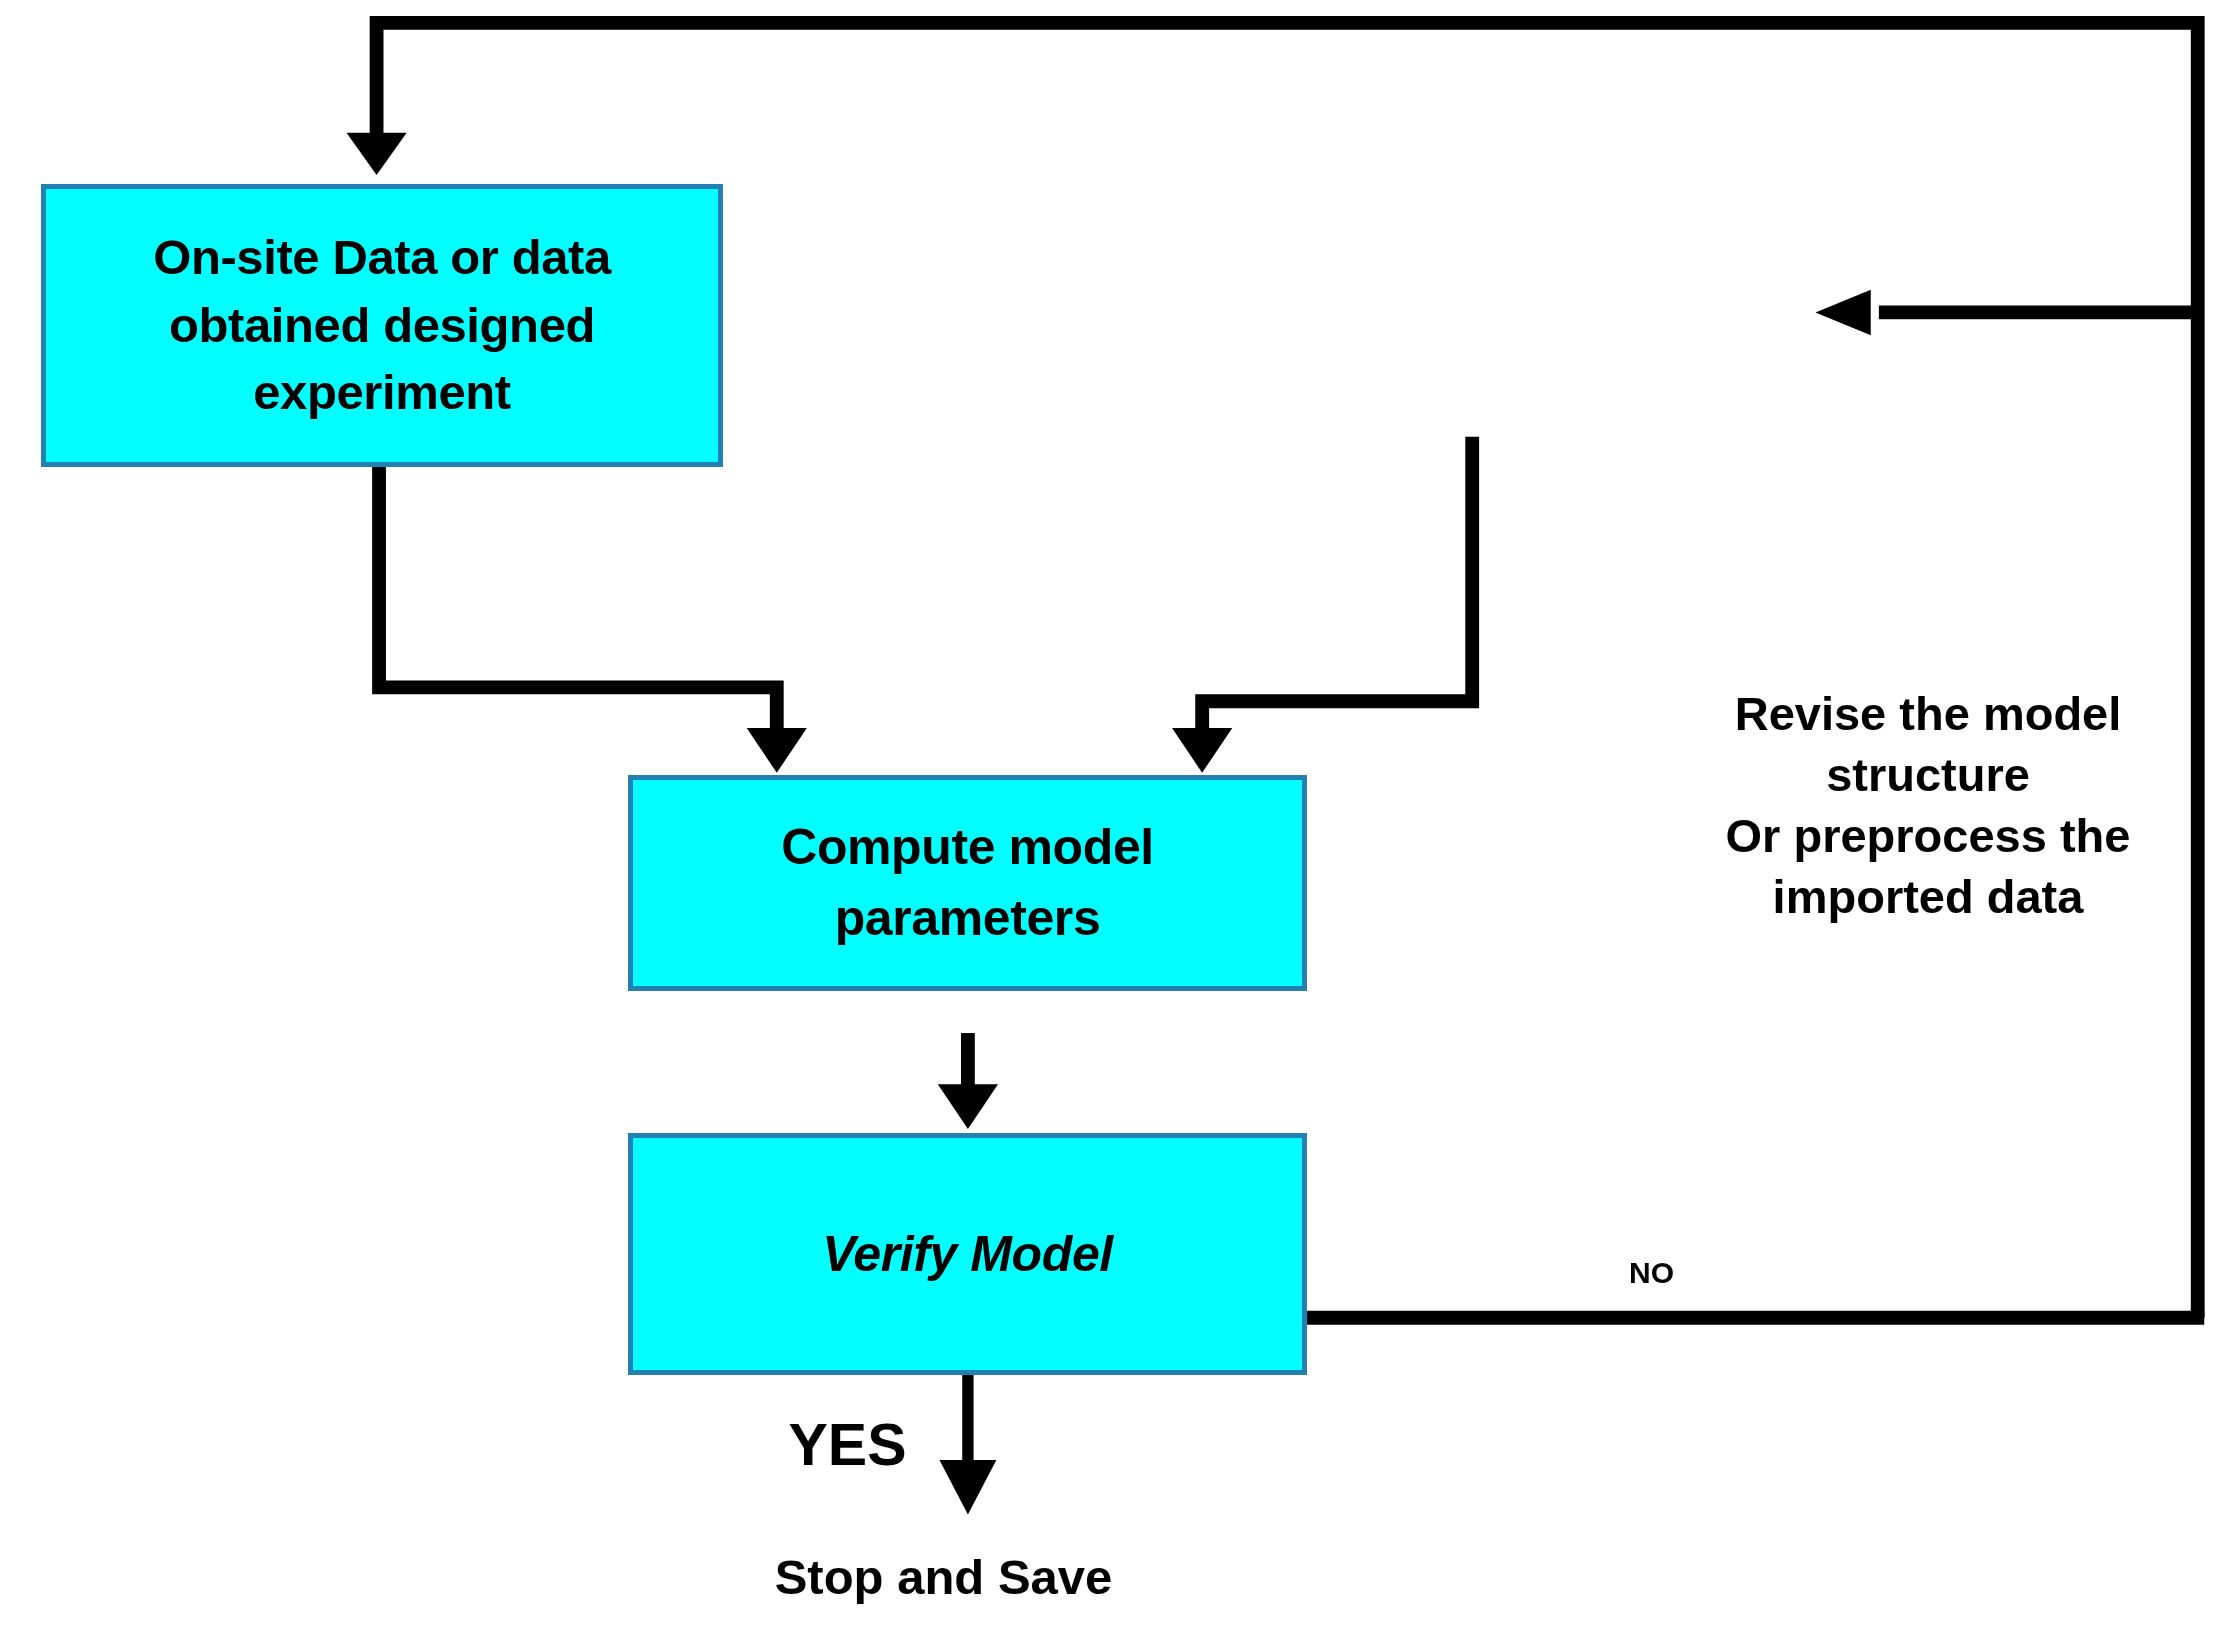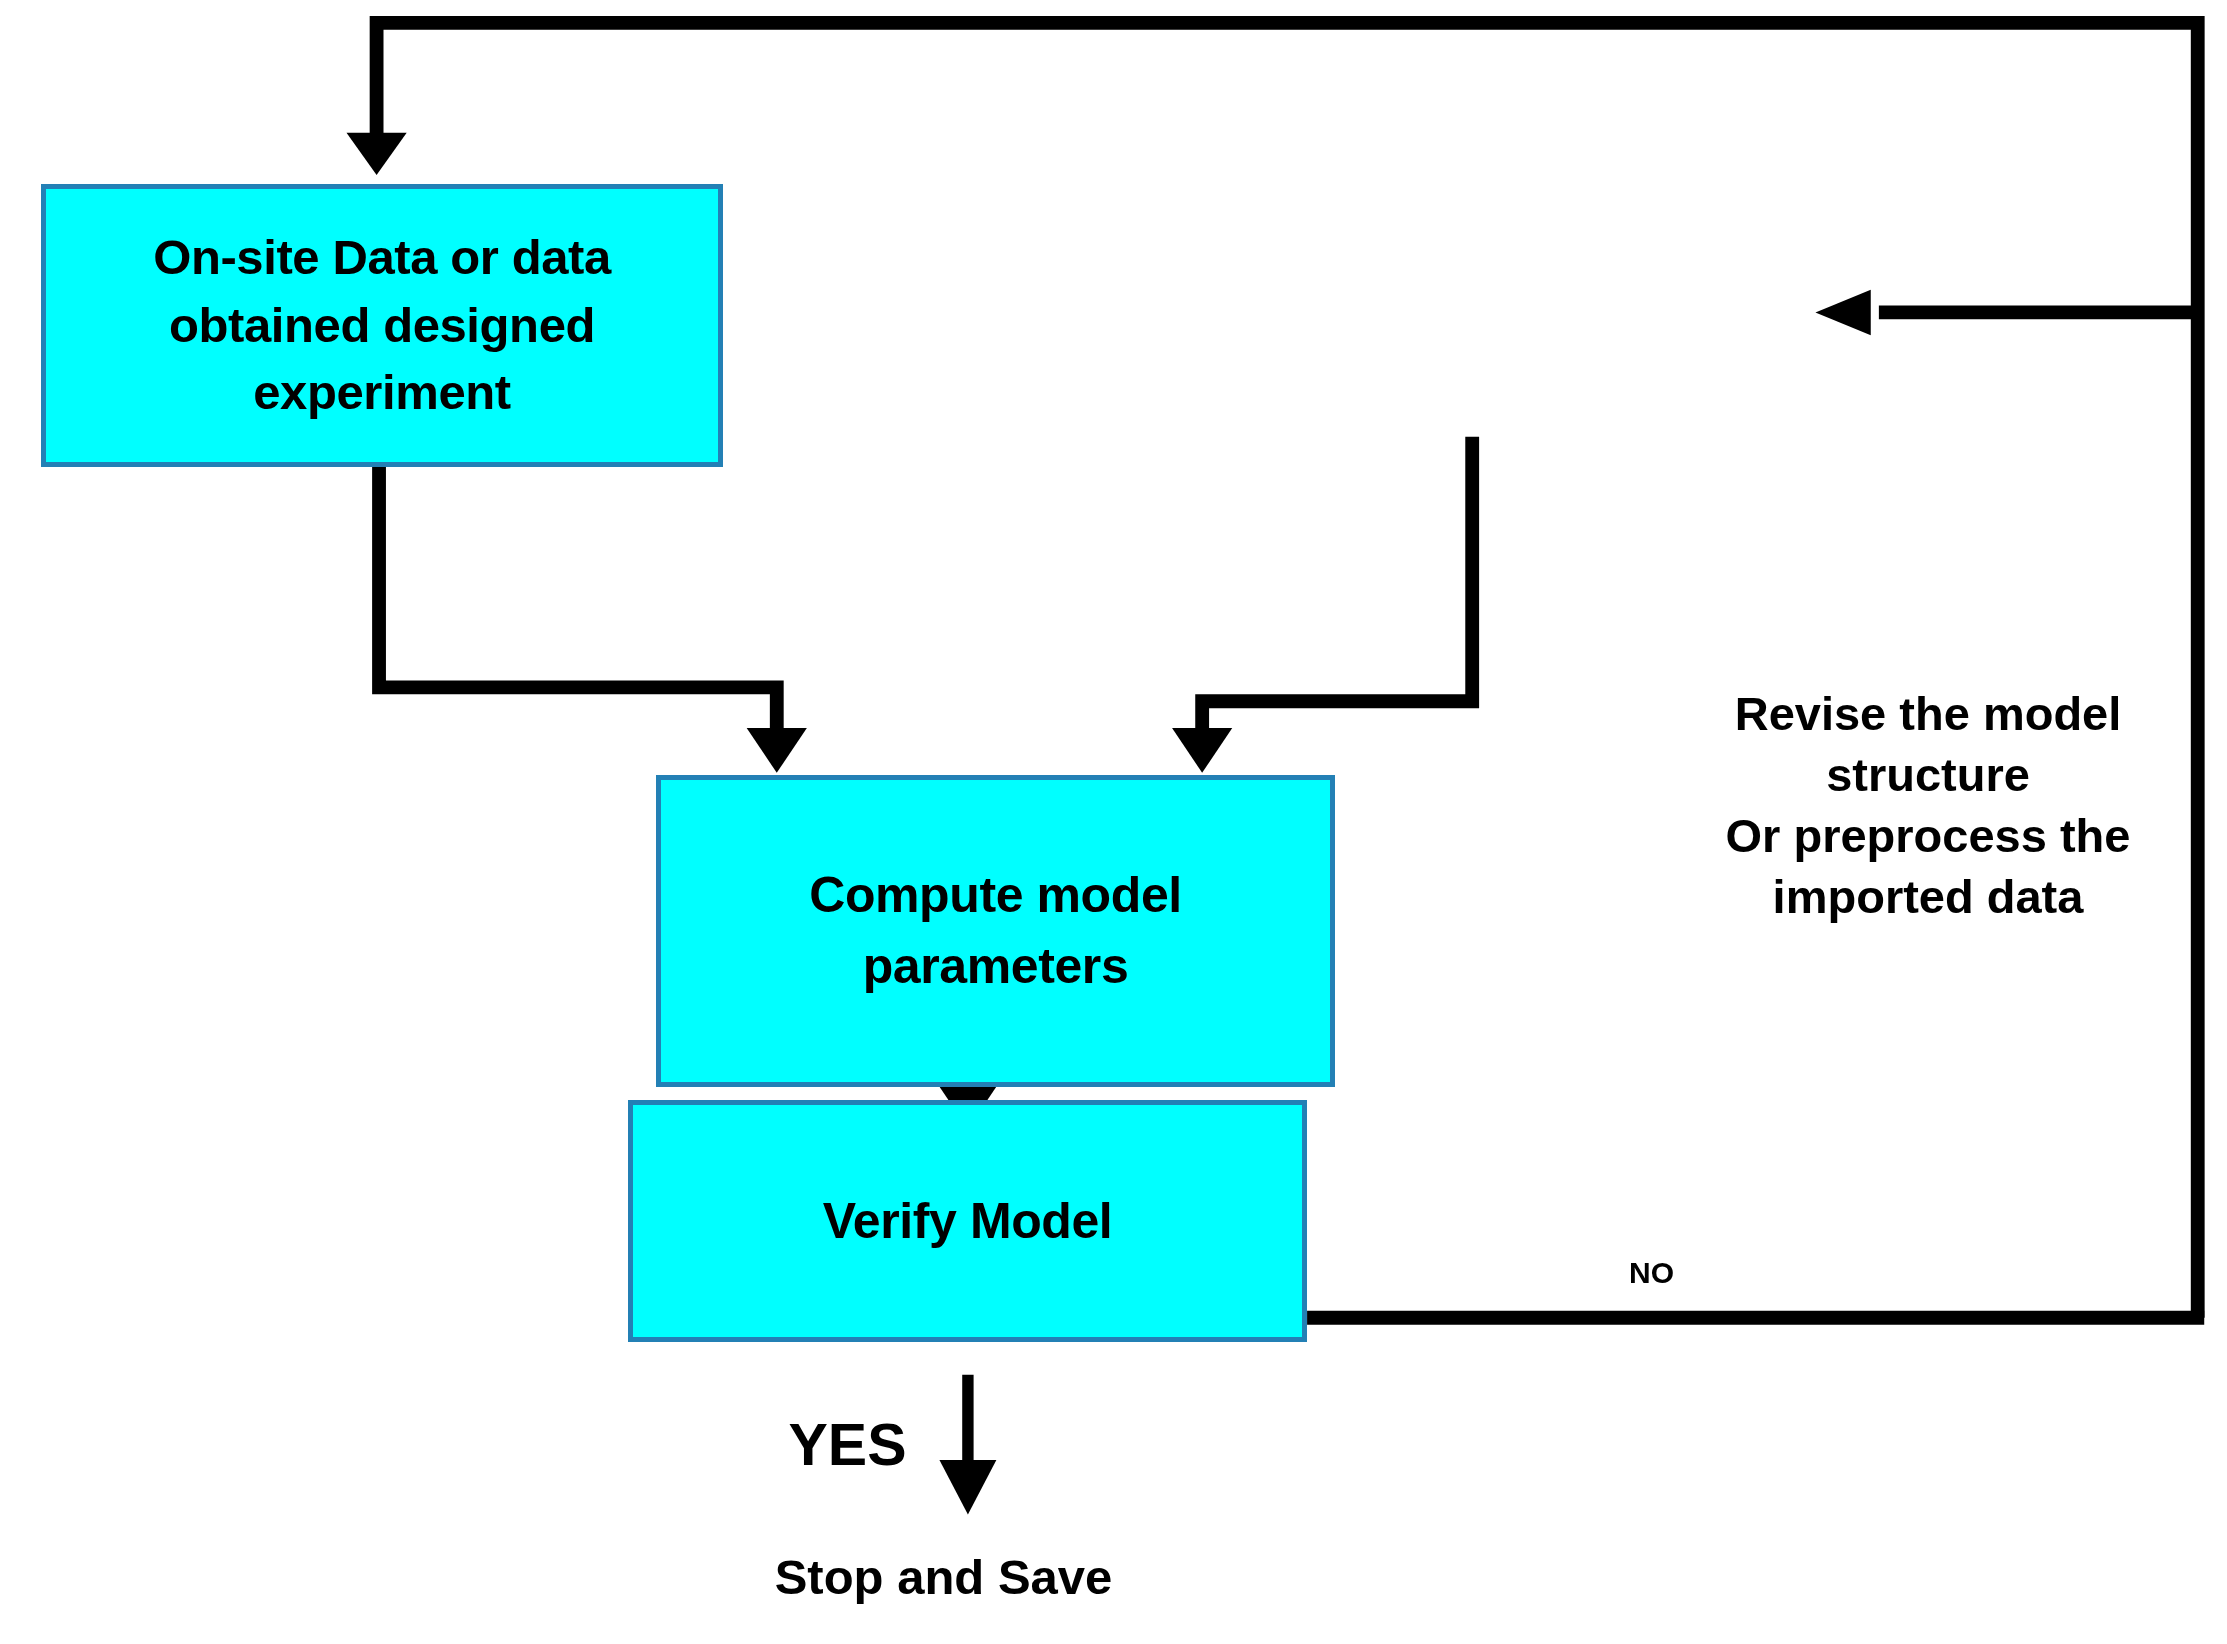--- a/index.html
+++ b/index.html
@@ -30,22 +30,22 @@
     color: #000000;
     font-size: 50px;
     line-height: 1.42;
     letter-spacing: -0.4px;
     padding: 0 13px;
     white-space: pre-line;
   }
   #box-onsite   { left: 41px;   top: 184px;  width: 682px; height: 283px; }
   #box-onsite .box-label { font-size: 49px; line-height: 1.38; }
   #box-choose   { left: 1133px; top: 184px;  width: 679px; height: 253px; }
-  #box-compute  { left: 656px;  top: 775px;  width: 679px; height: 312px; }
-  #box-verify   { left: 628px;  top: 1100px; width: 679px; height: 242px; }
+  #box-compute  { left: 628px;  top: 775px;  width: 679px; height: 216px; }
+  #box-verify   { left: 628px;  top: 1133px; width: 679px; height: 242px; font-style: italic; }
 
   .plain-label {
     position: absolute;
     font-weight: bold;
     color: #000000;
     white-space: pre-line;
     text-align: center;
     line-height: 1.30;
   }
   #label-revise {

